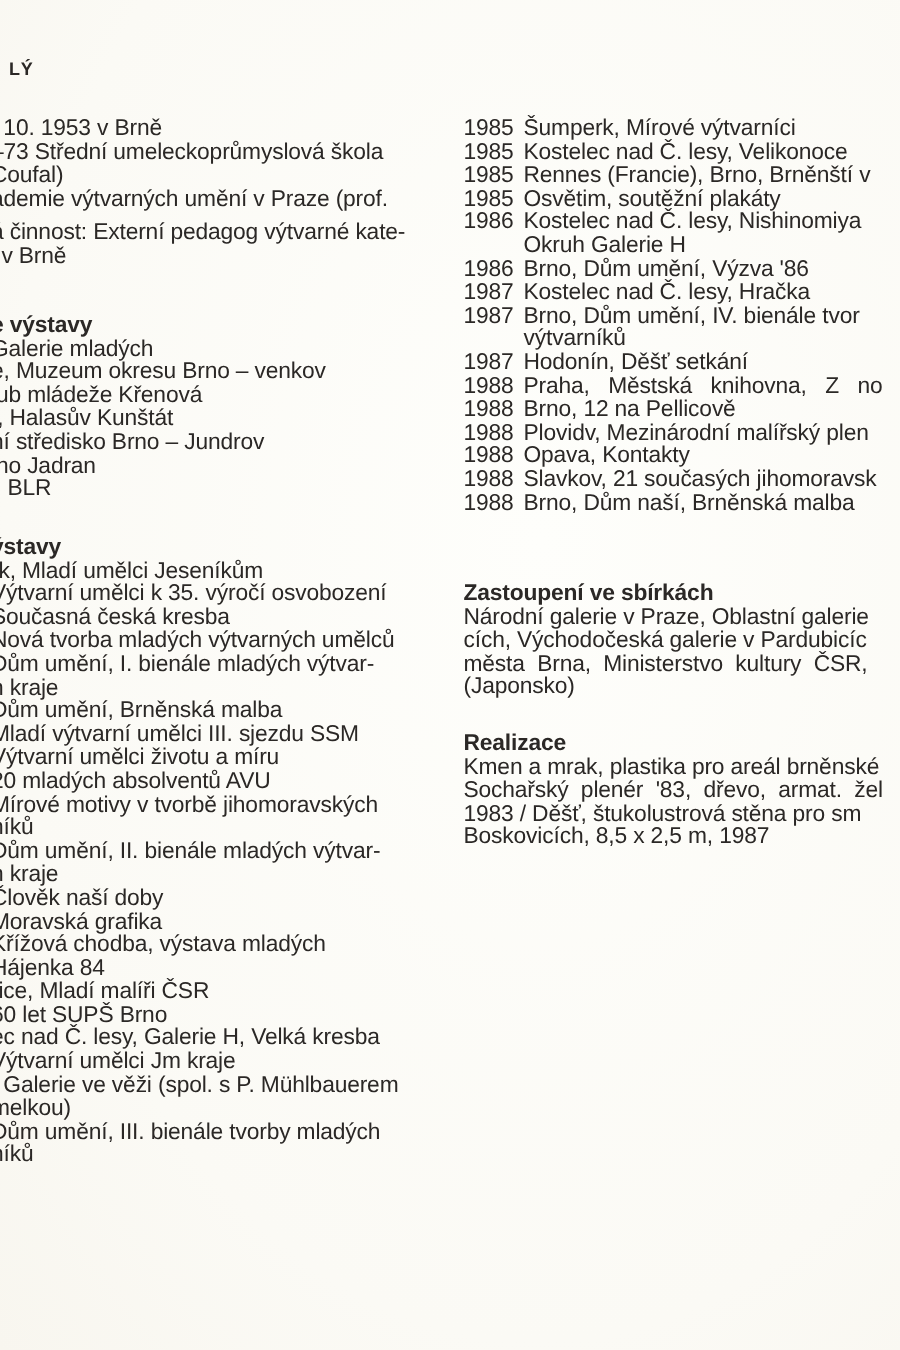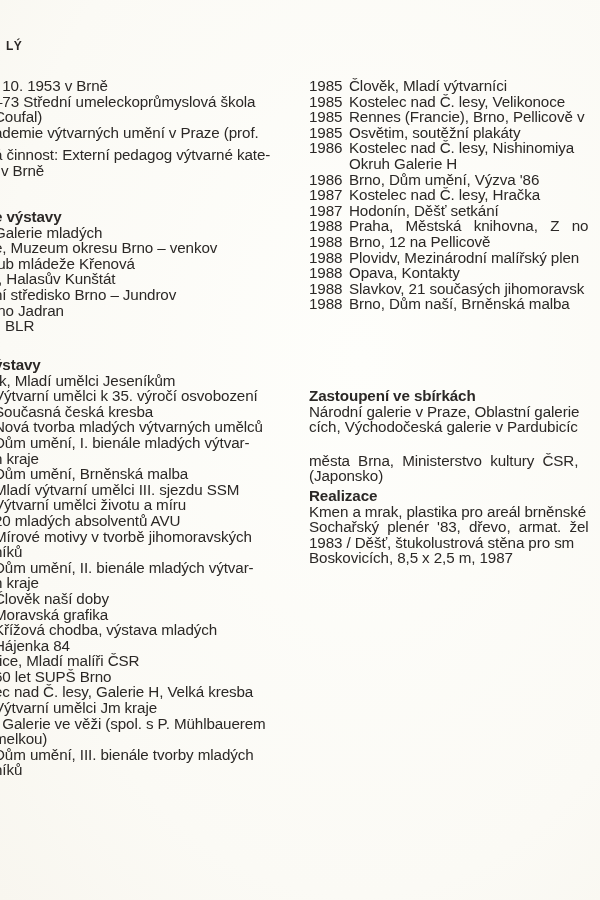--- a/index.html
+++ b/index.html
@@ -136,40 +136,44 @@
       <span class="line">melkou)</span>
       <span class="line">Dům umění, III. bienále tvorby mladých</span>
       <span class="line">níků</span>
     </div>
   </div>
 
   <div class="col col-right">
 
     <div class="block" style="top:78px;">
       <div class="entry">
-        <span class="yr">1985</span><span class="txt">Člověk, Mladí výtvarníci</span>
+        <span class="yr">1985</span><span class="txt">Šumperk, Mírové výtvarníci</span>
       </div>
       <div class="entry">
         <span class="yr">1985</span><span class="txt">Kostelec nad Č. lesy, Velikonoce</span>
       </div>
       <div class="entry">
-        <span class="yr">1985</span><span class="txt">Rennes (Francie), Brno, Pellicově v</span>
+        <span class="yr">1985</span><span class="txt">Rennes (Francie), Brno, Brněnští v</span>
       </div>
       <div class="entry">
         <span class="yr">1985</span><span class="txt">Osvětim, soutěžní plakáty</span>
       </div>
       <div class="entry">
         <span class="yr">1986</span><span class="txt">Kostelec nad Č. lesy, Nishinomiya</span>
         <span class="cont">Okruh Galerie H</span>
       </div>
       <div class="entry">
         <span class="yr">1986</span><span class="txt">Brno, Dům umění, Výzva '86</span>
       </div>
       <div class="entry">
         <span class="yr">1987</span><span class="txt">Kostelec nad Č. lesy, Hračka</span>
+      </div>
+      <div class="entry">
+        <span class="yr">1987</span><span class="txt">Brno, Dům umění, IV. bienále tvor</span>
+        <span class="cont">výtvarníků</span>
       </div>
       <div class="entry">
         <span class="yr">1987</span><span class="txt">Hodonín, Děšť setkání</span>
       </div>
       <div class="entry">
         <span class="yr">1988</span><span class="txt" style="white-space:pre;">Praha,   Městská   knihovna,   Z   no</span>
       </div>
       <div class="entry">
         <span class="yr">1988</span><span class="txt">Brno, 12 na Pellicově</span>
       </div>
@@ -184,21 +188,21 @@
       </div>
       <div class="entry">
         <span class="yr">1988</span><span class="txt">Brno, Dům naší, Brněnská malba</span>
       </div>
     </div>
 
     <div class="block" style="top:388px;">
       <span class="heading">Zastoupení ve sbírkách</span>
       <span class="justify-line">Národní galerie v Praze, Oblastní galerie</span>
       <span class="justify-line">cích, Východočeská galerie v Pardubicíc</span>
-      <span class="justify-line" style="white-space:pre;margin-top:18px;">města  Brna,  Ministerstvo  kultury  ČSR,</span>
+      <span class="justify-line" style="white-space:pre;">města  Brna,  Ministerstvo  kultury  ČSR,</span>
       <span class="justify-line">(Japonsko)</span>
     </div>
 
     <div class="block" style="top:488px;">
       <span class="heading">Realizace</span>
       <span class="justify-line">Kmen a mrak, plastika pro areál brněnské</span>
       <span class="justify-line" style="white-space:pre;">Sochařský  plenér  '83,  dřevo,  armat.  žel</span>
       <span class="justify-line">1983 / Děšť, štukolustrová stěna pro sm</span>
       <span class="justify-line">Boskovicích, 8,5 x 2,5 m, 1987</span>
     </div>

